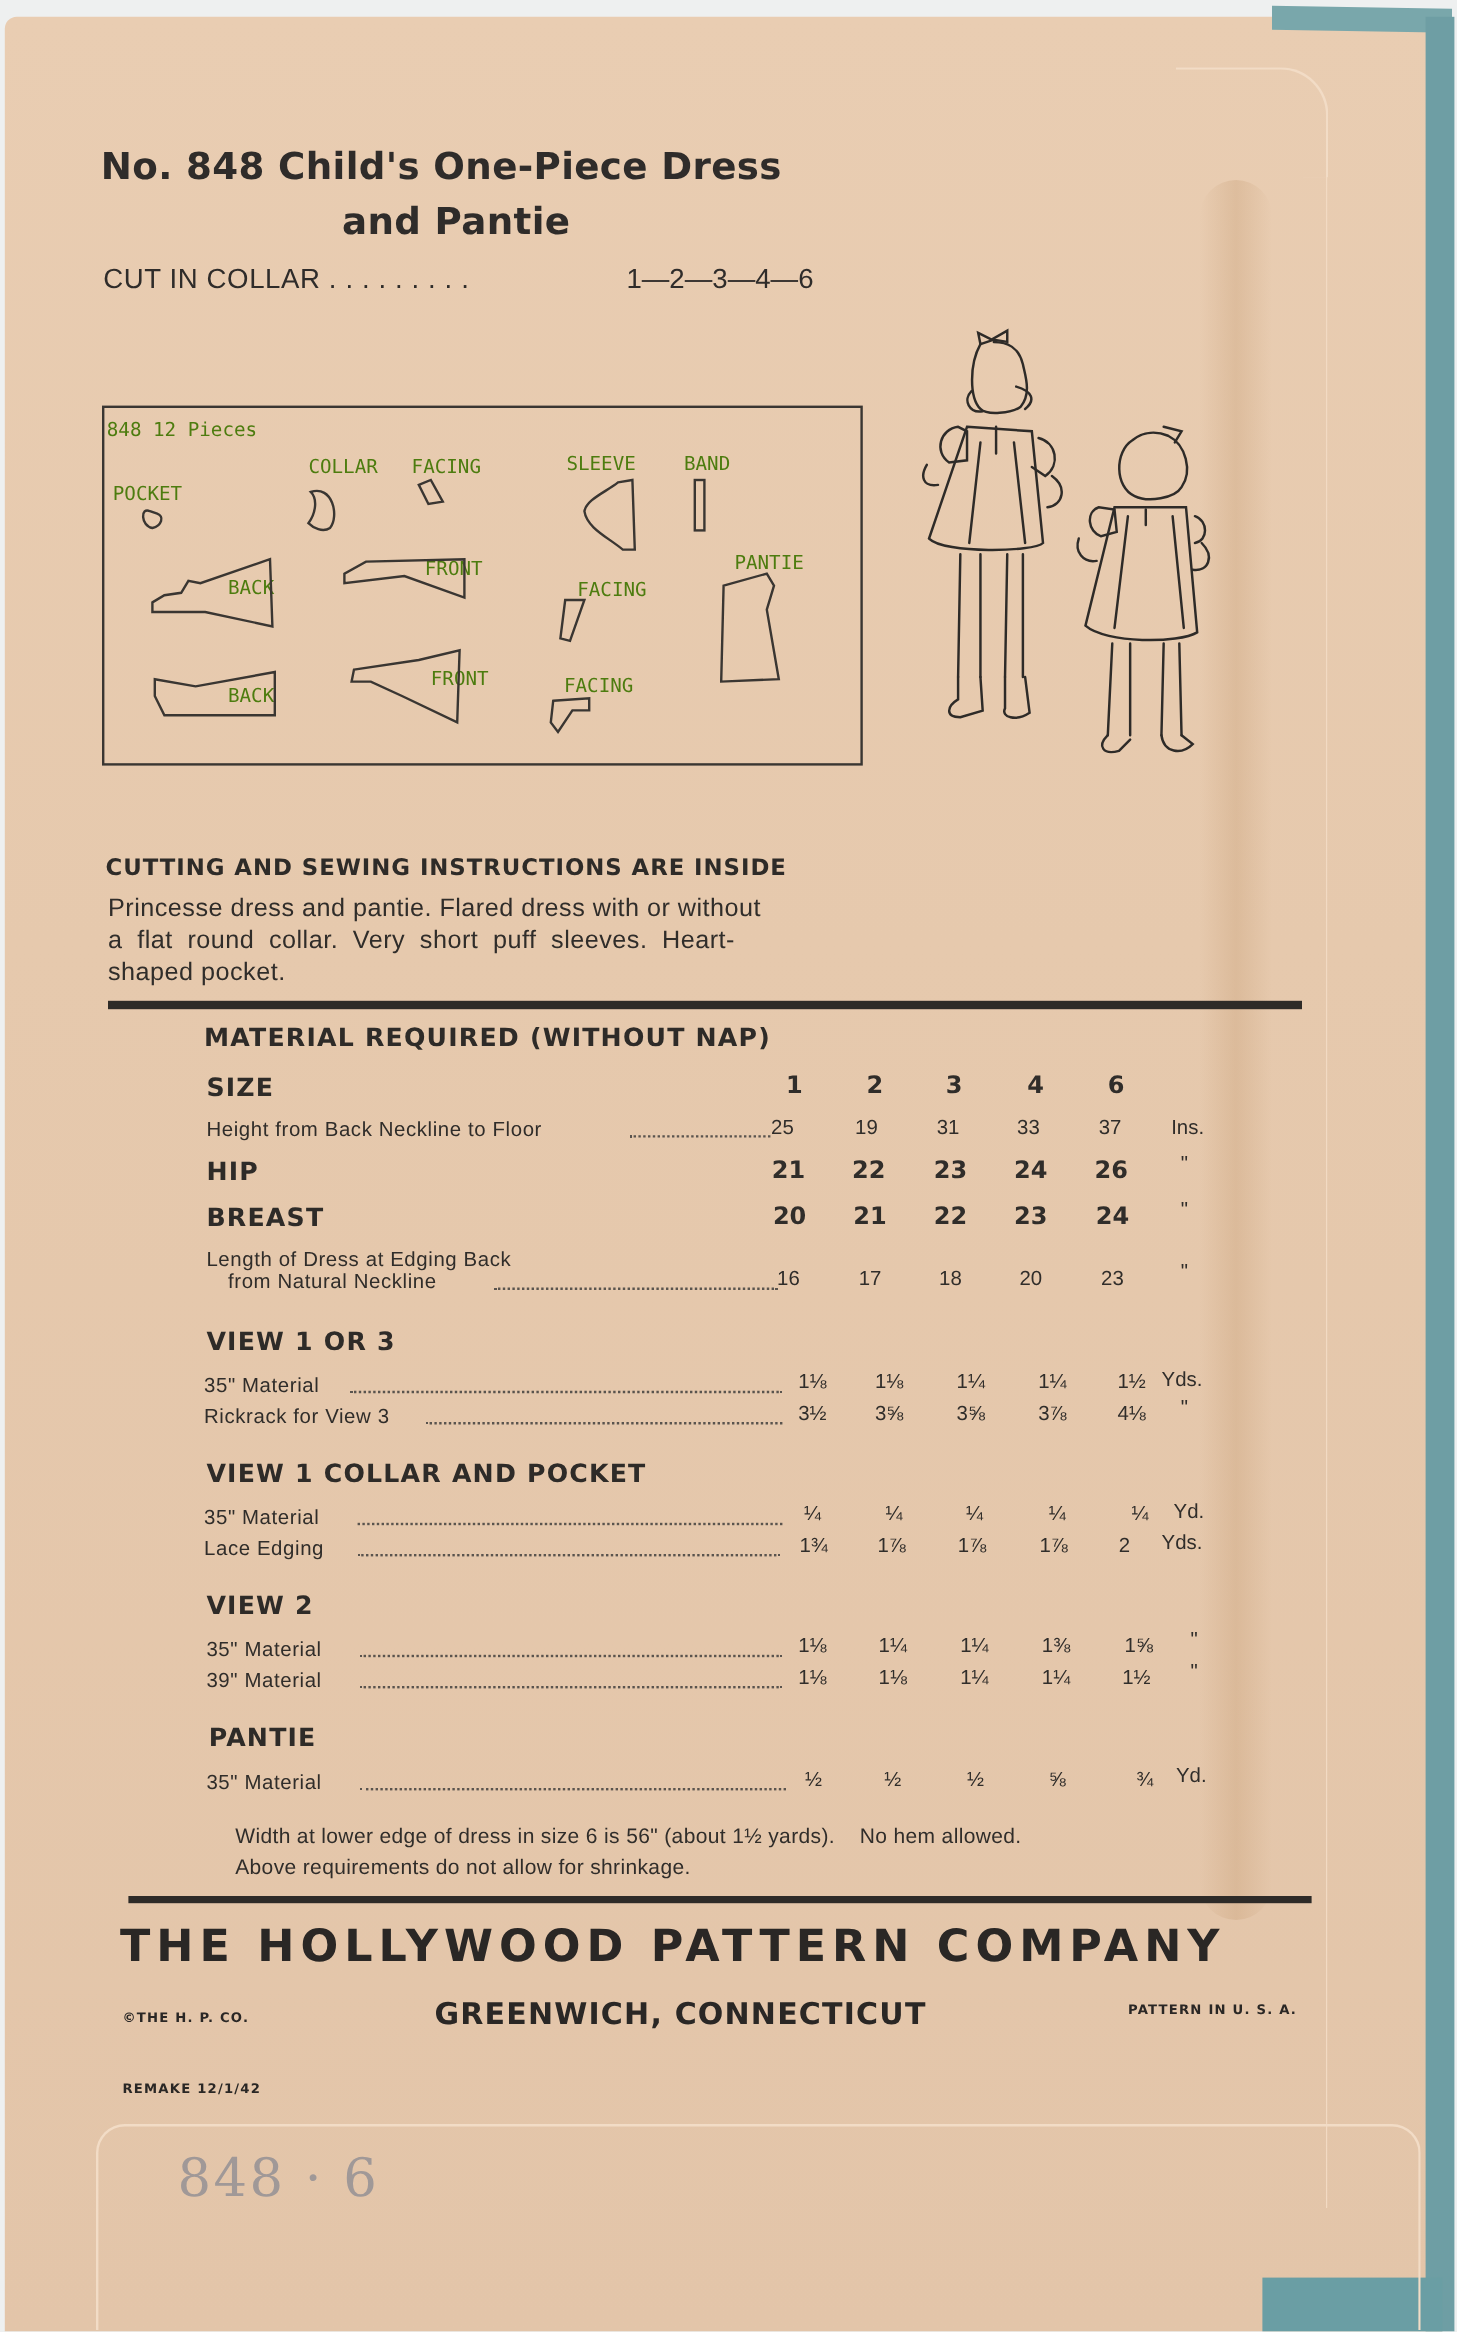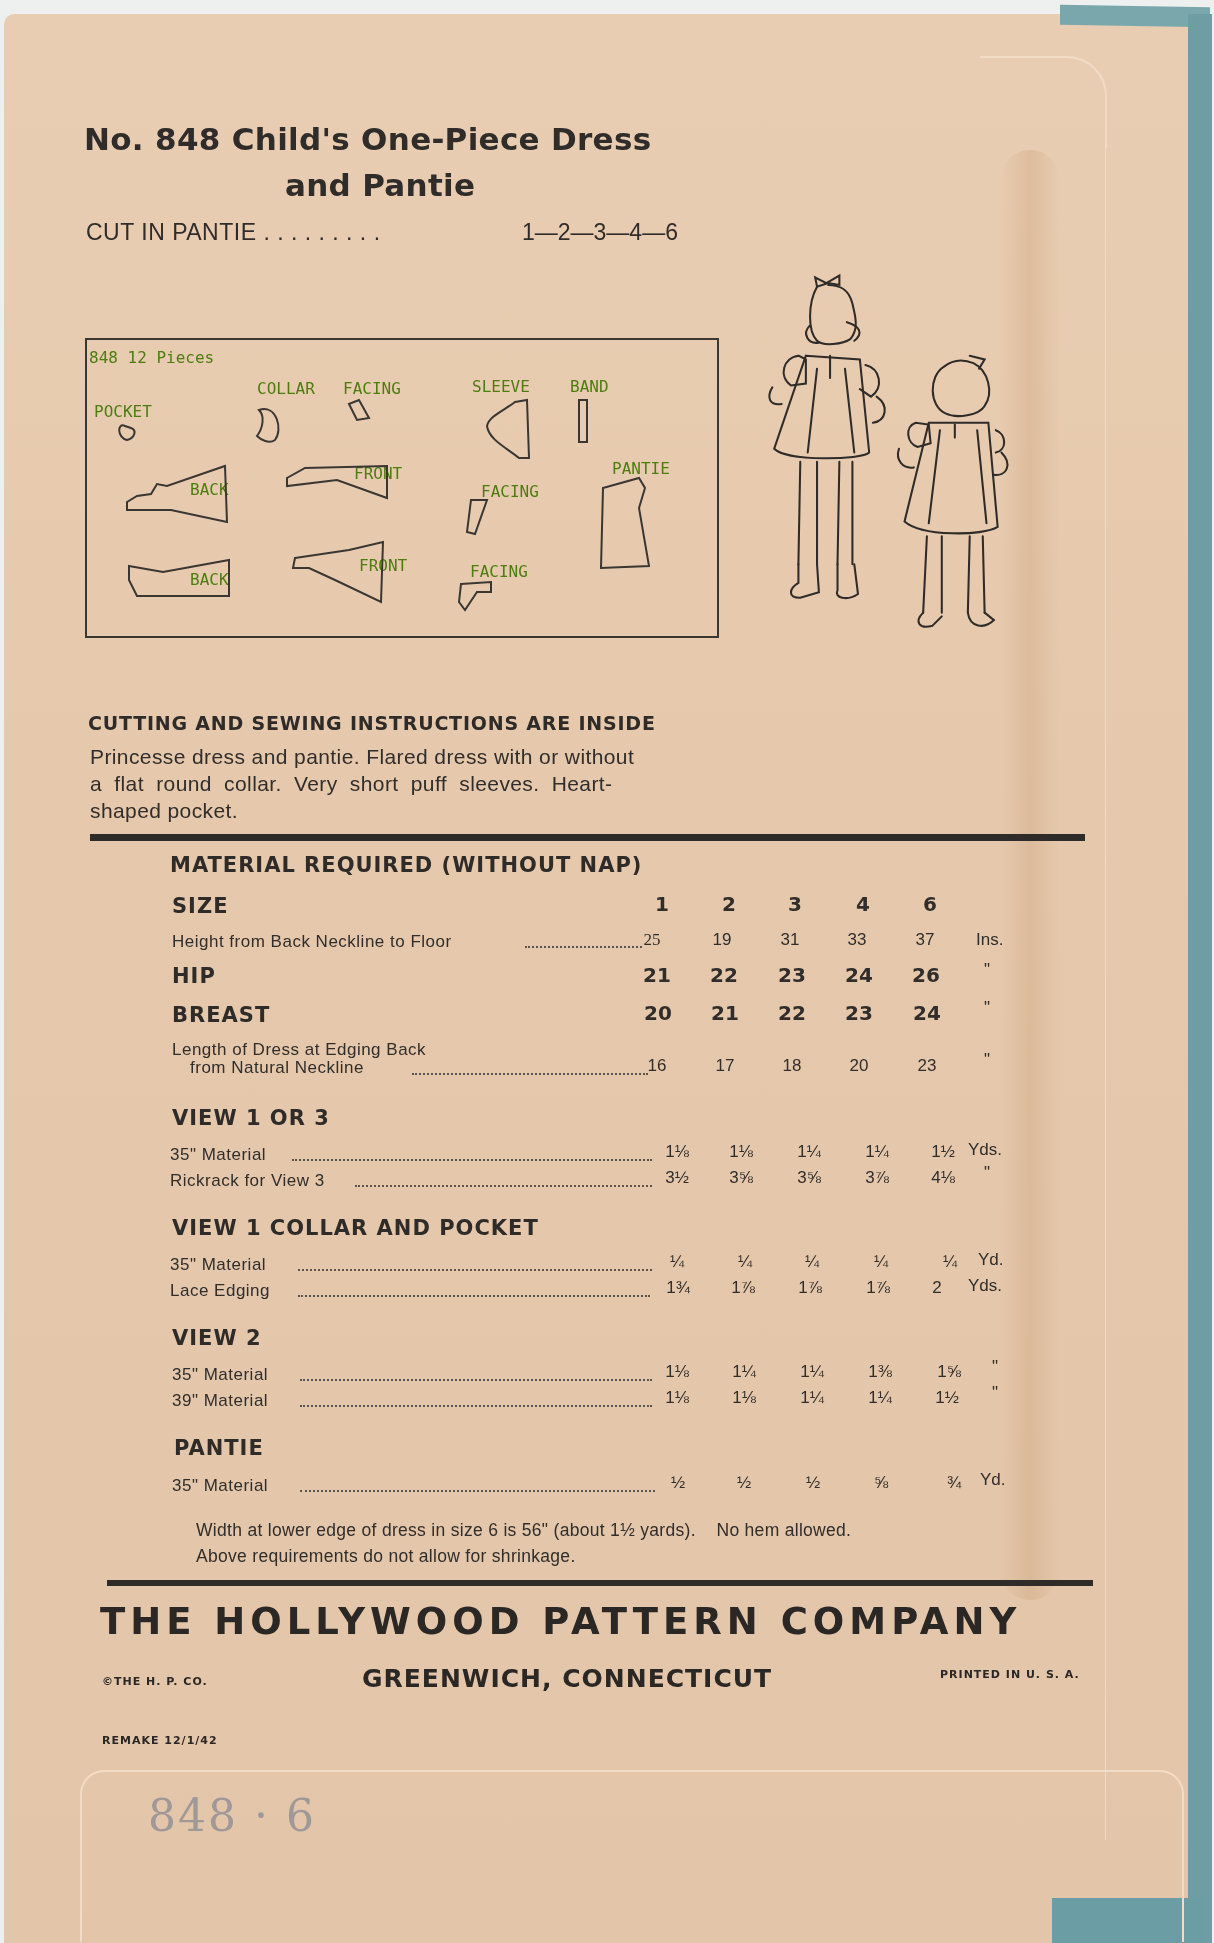--- a/index.html
+++ b/index.html
@@ -75,21 +75,21 @@
 <div class="teal-edge"></div>
 <div class="teal-corner"></div>
 <div class="stain"></div>
 <div class="flap-line"></div>
 <div class="flap-curve-top"></div>
 <div class="flap-curve"></div>
 
 <div class="abs title" style="left:84px; top:121px;text-align:right;">No. 848 Child's One-Piece Dress</div>
 <div class="abs title" style="left:285px; top:167px;">and Pantie</div>
 <div class="abs cut" style="left:86px; top:219px; letter-spacing:0.5px;">
-  <span>CUT IN PANTIE . . . . . . . . .</span>
+  <span>CUT IN COLLAR . . . . . . . . .</span>
 </div>
 <div class="abs cut" style="left:522px; top:219px;">1—2—3—4—6</div>
 
 <div class="pieces-box">
   <div class="pc-label" style="left:2px; top:8px;">848   12 Pieces</div>
   <div class="pc-label" style="left:7px; top:62px;">POCKET</div>
   <div class="pc-label" style="left:170px; top:39px;">COLLAR</div>
   <div class="pc-label" style="left:256px; top:39px;">FACING</div>
   <div class="pc-label" style="left:385px; top:37px;">SLEEVE</div>
   <div class="pc-label" style="left:483px; top:37px;">BAND</div>
@@ -168,21 +168,21 @@
 <div class="abs sec" style="left:170px; top:853px;">MATERIAL REQUIRED (WITHOUT NAP)</div>
 <div class="abs sec" style="left:172px; top:894px;">SIZE</div>
 <div class="val b" style="left:632px; top:892px;">1</div>
 <div class="val b" style="left:699px; top:892px;">2</div>
 <div class="val b" style="left:765px; top:892px;">3</div>
 <div class="val b" style="left:833px; top:892px;">4</div>
 <div class="val b" style="left:900px; top:892px;">6</div>
 
 <div class="abs row-label" style="left:172px; top:932px;">Height from Back Neckline to Floor</div>
 <div class="dots" style="left:525px; top:946px; width:117px;"></div>
-<div class="val" style="left:622px; top:930px;font-family:Liberation Serif, serif;">25</div>
+<div class="val" style="left:622px; top:930px;">25</div>
 <div class="val" style="left:692px; top:930px;">19</div>
 <div class="val" style="left:760px; top:930px;">31</div>
 <div class="val" style="left:827px; top:930px;">33</div>
 <div class="val" style="left:895px; top:930px;">37</div>
 <div class="unit" style="left:976px; top:930px;">Ins.</div>
 
 <div class="abs sec" style="left:172px; top:964px;">HIP</div>
 <div class="val b" style="left:627px; top:963px;">21</div>
 <div class="val b" style="left:694px; top:963px;">22</div>
 <div class="val b" style="left:762px; top:963px;">23</div>
@@ -276,16 +276,16 @@
 <div class="unit" style="left:980px; top:1470px;">Yd.</div>
 
 <div class="abs note" style="left:196px; top:1520px; white-space:pre;">Width at lower edge of dress in size 6 is 56" (about 1½ yards).    No hem allowed.</div>
 <div class="abs note" style="left:196px; top:1546px;">Above requirements do not allow for shrinkage.</div>
 
 <div class="rule" style="left:107px; top:1580px; width:986px; height:6px;"></div>
 
 <div class="abs company" style="left:100px; top:1600px;">THE HOLLYWOOD PATTERN COMPANY</div>
 <div class="abs tiny" style="left:102px; top:1675px;">©THE H. P. CO.</div>
 <div class="abs city" style="left:362px; top:1664px;">GREENWICH, CONNECTICUT</div>
-<div class="abs tiny" style="left:940px; top:1668px;">PRINTED IN U. S. A.</div>
+<div class="abs tiny" style="left:940px; top:1668px;">PATTERN IN U. S. A.</div>
 <div class="abs tiny" style="left:102px; top:1734px;">REMAKE 12/1/42</div>
 
 <div class="pencil">848 · 6</div>
 
 </body></html>

